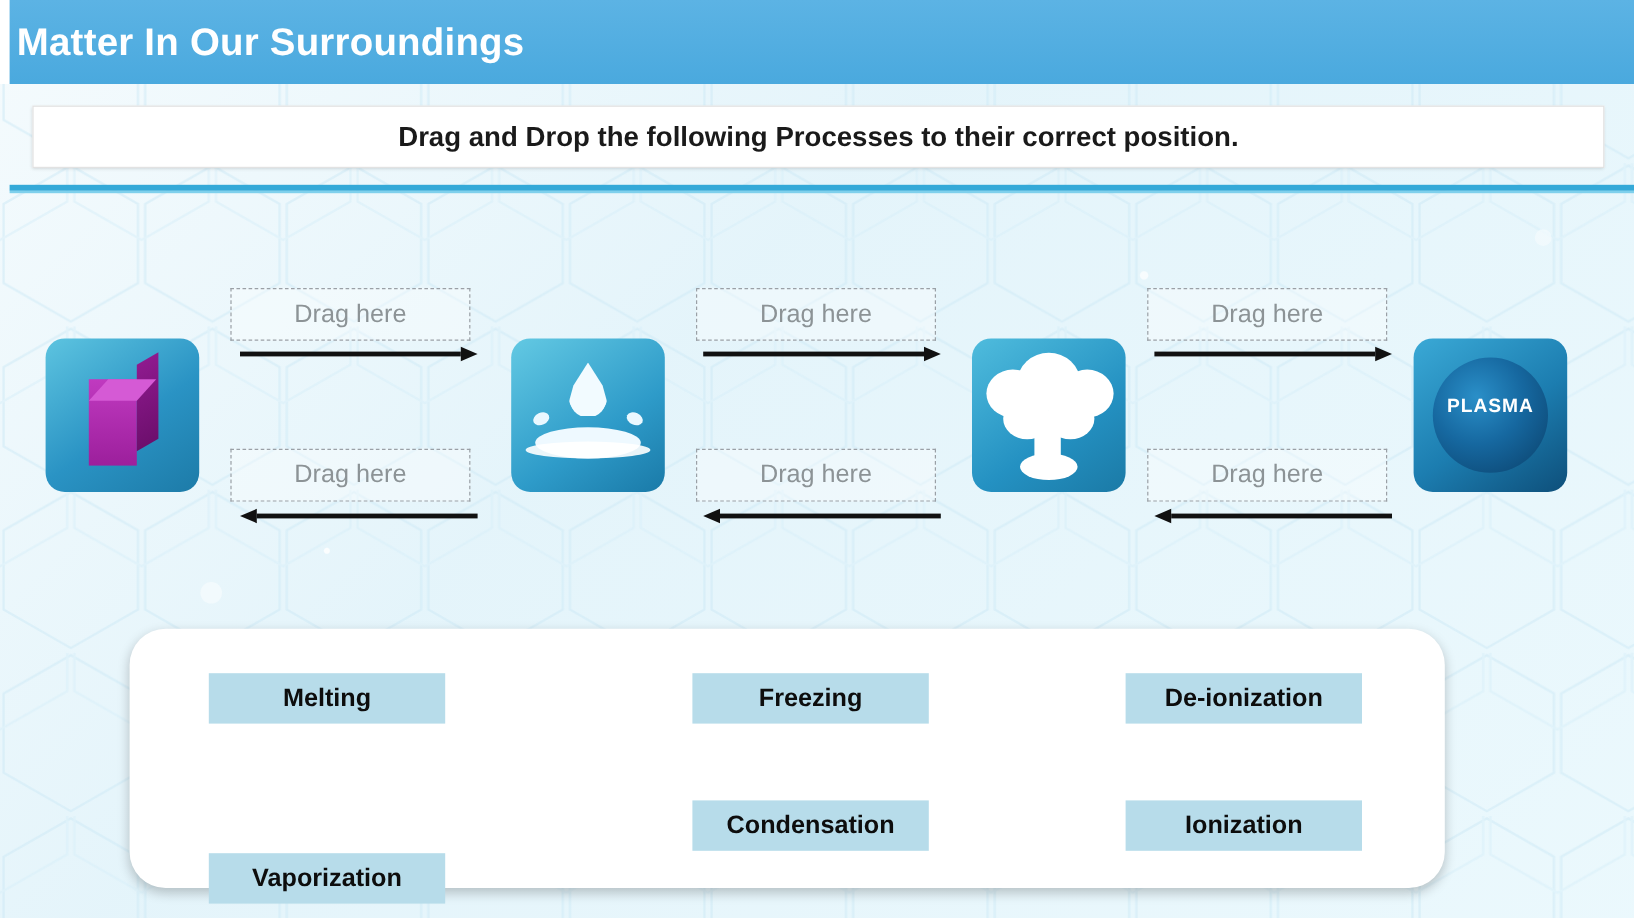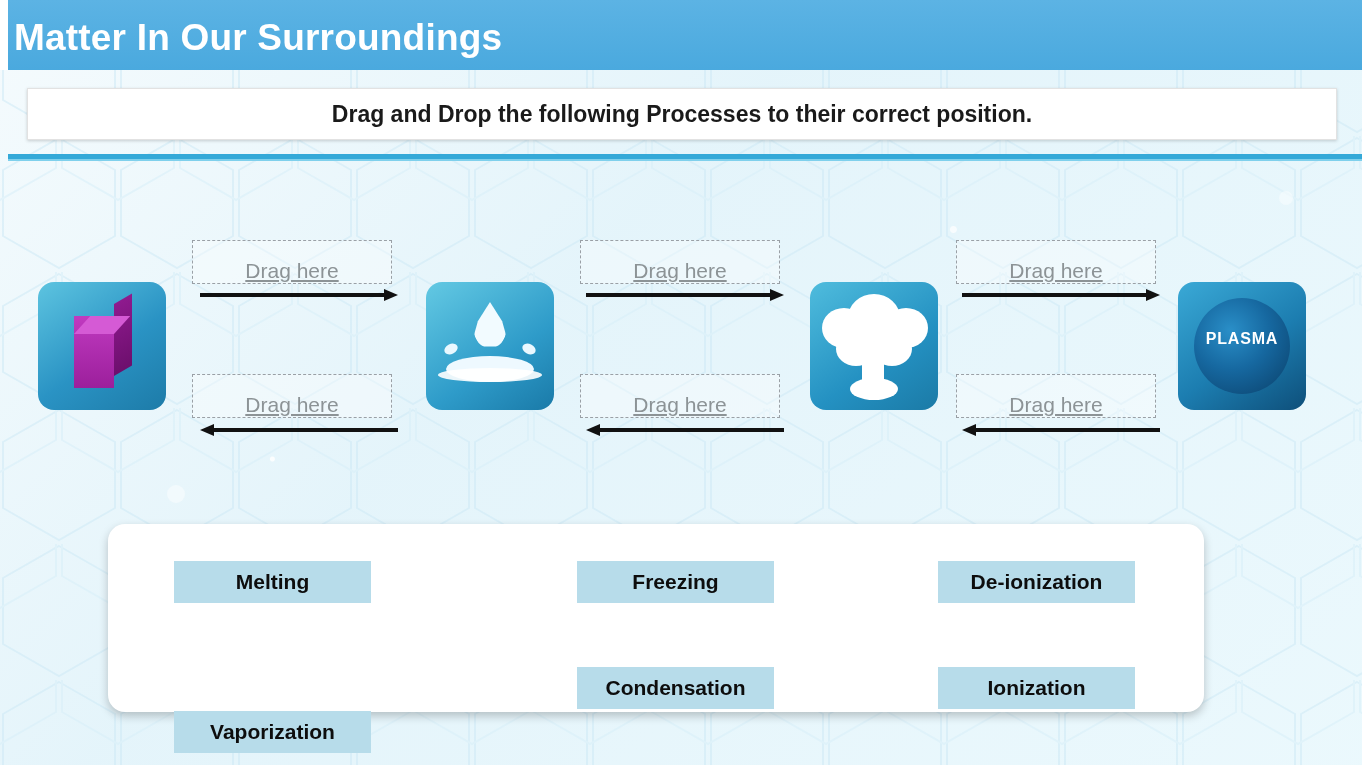--- a/index.html
+++ b/index.html
@@ -50,21 +50,21 @@
     position: absolute;
     left: 0; top: 0;
     width: 8px;
     height: 70px;
     background: #ffffff;
   }
   .title-text {
     position: absolute;
     left: 14px;
     top: 17px;
-    font-size: 37px;
+    font-size: 32px;
     font-weight: bold;
     color: #ffffff;
     letter-spacing: 0.2px;
     white-space: nowrap;
   }
 
   
   .instruction-wrap {
     position: absolute;
     left: 0; top: 70px;
@@ -239,25 +239,24 @@
   }
 
   
   .dropzone {
     position: absolute;
     width: 200px;
     height: 44px;
     border: 1px dashed #9aa0a6;
     background: rgba(255,255,255,0.35);
     display: flex;
-    align-items: flex-end;
+    align-items: center;
     justify-content: center;
     color: #8c9396;
     font-size: 21px;
-    text-decoration: underline;
   }
 
   
   .arrow {
     position: absolute;
     height: 12px;
   }
   .arrow .shaft {
     position: absolute;
     left: 0; top: 4px;
@@ -281,23 +280,23 @@
     border-bottom: 6px solid transparent;
     border-right: 14px solid #111111;
   }
 
   
   .tray {
     position: absolute;
     left: 108px;
     top: 366px;
     width: 1096px;
-    height: 188px;
+    height: 216px;
     background: #ffffff;
-    border-radius: 17px;
+    border-radius: 30px;
     box-shadow: 0 4px 10px rgba(0,0,0,0.22);
   }
   .chip {
     position: absolute;
     width: 197px;
     height: 42px;
     background: #b7dcea;
     display: flex;
     align-items: center;
     justify-content: center;

